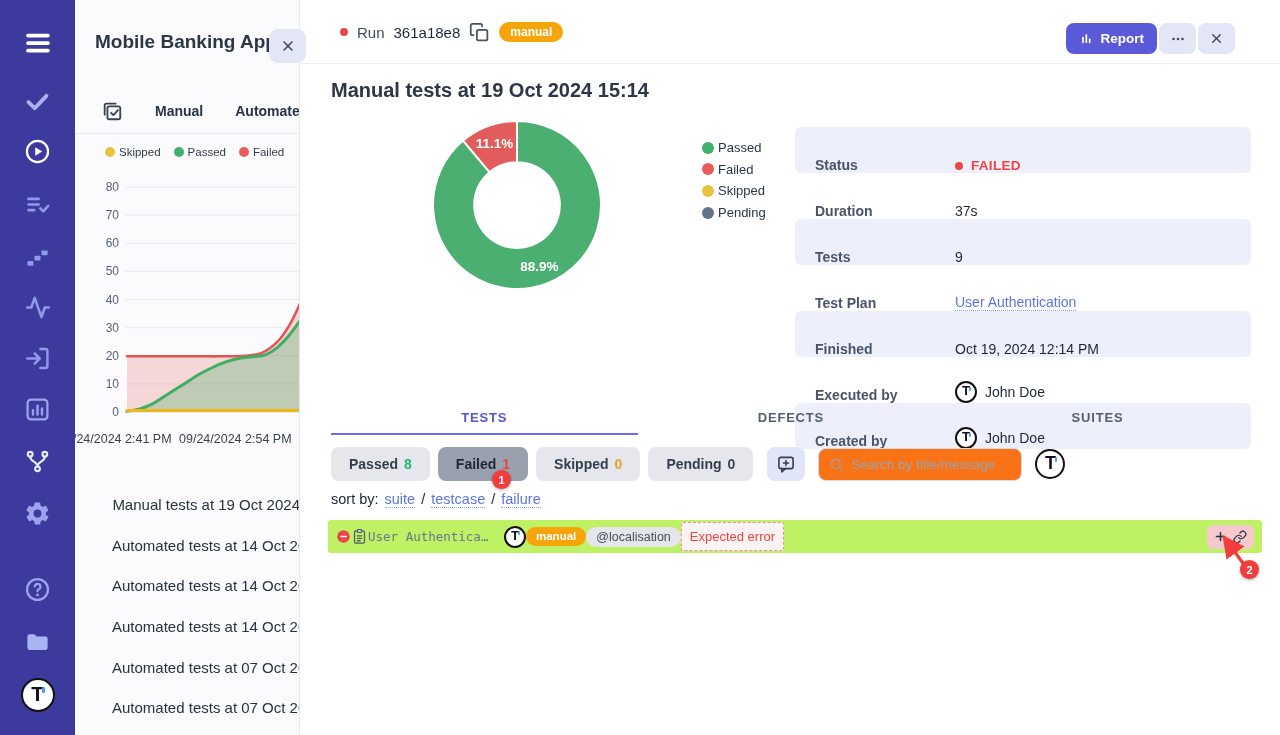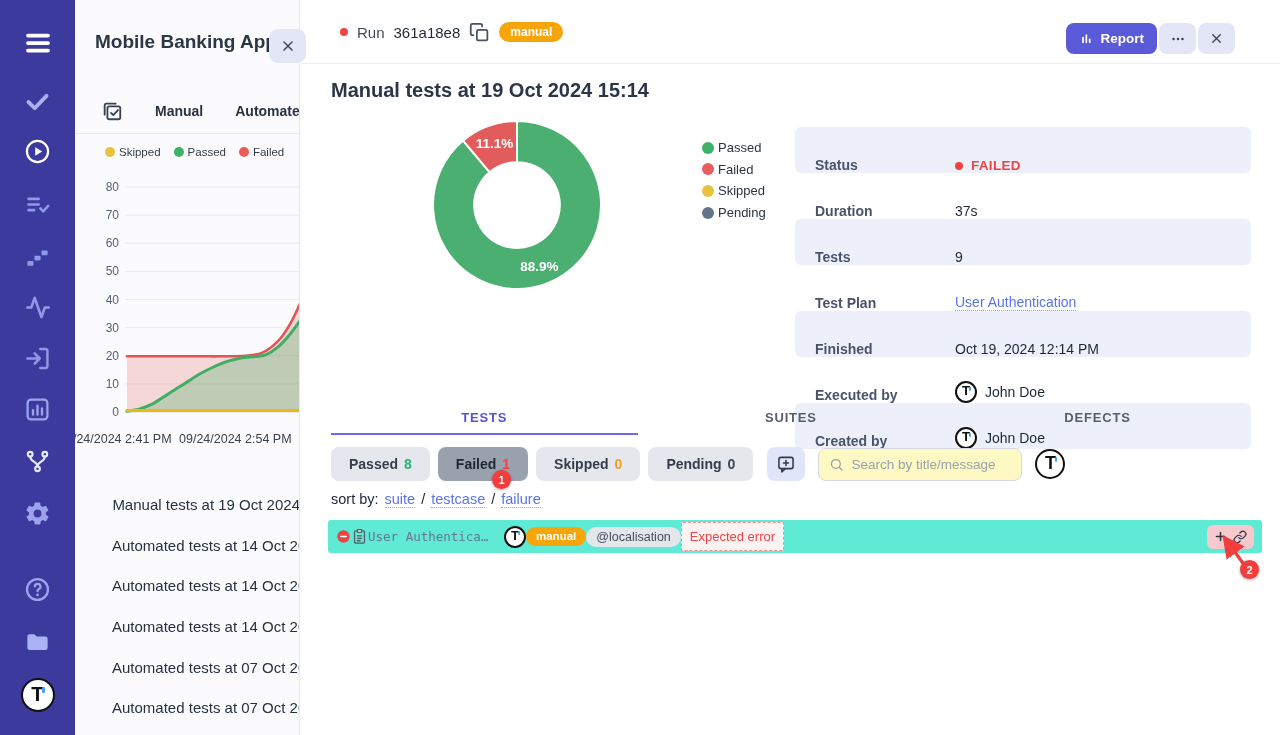--- a/index.html
+++ b/index.html
@@ -56,28 +56,28 @@
   .stat-link{color:#5b74e6;border-bottom:1px dotted #8ba0ef;cursor:pointer}
 
   #result-tabs{position:absolute;left:30px;top:404px;width:920px;height:31px;display:flex}
   .rtab{width:306.6px;text-align:center;font-size:13px;font-weight:bold;letter-spacing:.8px;color:#555f6e;cursor:pointer;padding-top:6px;height:31px}
   .rtab.active{color:#5554d2;border-bottom:2.5px solid #6b6af0}
 
   #filters{position:absolute;left:30px;top:447px;height:34px;display:flex;align-items:center}
   .fbtn{height:34px;padding:0 18px;border:none;border-radius:8px;background:#e5e7ec;color:#333d4d;font-weight:bold;font-size:14px;display:flex;align-items:center;gap:6px;margin-right:8px;position:relative;cursor:pointer;font-family:inherit}
   .fbtn.active{background:#99a1ae;color:#1c2634}
   #comment-btn{width:38px;height:34px;border:none;border-radius:8px;background:#e0e5f9;color:#333d4d;display:flex;align-items:center;justify-content:center;margin:0 13px 0 6px;cursor:pointer}
-  .search{width:204px;height:33px;border:1px solid #d5d9e2;border-radius:8px;background:#fef9c3;display:flex;align-items:center;gap:7px;padding:0 10px;margin-right:13px}
+  .search{width:204px;height:33px;border:1px solid #d5d9e2;border-radius:8px;background:#f97316;display:flex;align-items:center;gap:7px;padding:0 10px;margin-right:13px}
   .search input{border:none;outline:none;flex:1;font-size:13.5px;color:#333;font-family:inherit;background:transparent;min-width:0}
   .search input::placeholder{color:#9aa3af}
 
   #sort-row{position:absolute;left:30px;top:491px;font-size:14.5px;color:#1b2433;display:flex;gap:6px;align-items:baseline}
   #sort-row .slink{color:#5b74e6;border-bottom:1px dotted #8ba0ef;cursor:pointer}
 
-  #test-row{position:absolute;left:27px;top:520px;width:934px;height:33px;background:#5eead4;border-radius:3px;display:flex;align-items:center;padding:0 8px;cursor:pointer}
+  #test-row{position:absolute;left:27px;top:520px;width:934px;height:33px;background:#bef264;border-radius:3px;display:flex;align-items:center;padding:0 8px;cursor:pointer}
   .suite{font-family:"DejaVu Sans Mono",monospace;font-size:12.5px;color:#68788c;width:136px;overflow:hidden;white-space:nowrap;flex:none}
   .ttl{font-size:14.5px;font-weight:bold;color:#131c2b;white-space:nowrap}
   .badge-orange.sm{font-size:11.5px;padding:2.5px 10px}
   .tag-pill{background:#e3e6ea;color:#444e5e;font-size:12.5px;border-radius:10px;padding:3px 10px;white-space:nowrap}
   .err-badge{color:#ef4444;font-size:13px;border:1.5px dashed #ef8f8f;background:#fbf2f3;padding:6px 8px;border-radius:2px;white-space:nowrap}
   .row-actions{margin-left:auto;background:#f5c9ce;border-radius:6px;height:24px;display:flex;align-items:center;gap:6px;padding:0 7px;color:#2a3340}
 
   
   .logo-av{border-radius:50%;background:#fff;border:2px solid #111;display:inline-flex;align-items:center;justify-content:center;font-weight:bold;color:#111;position:relative;flex:none}
   .logo-av b{font-size:60%;line-height:1;transform:translateY(-4%)}
@@ -442,22 +442,22 @@
               <b>T</b>
               <i></i>
             </span>
             <span>John Doe</span>
           </span>
         </div>
       </div>
 
     <div id="result-tabs">
         <div class="rtab active">TESTS</div>
+        <div class="rtab">DEFECTS</div>
         <div class="rtab">SUITES</div>
-        <div class="rtab">DEFECTS</div>
       </div>
 
     <div id="filters">
       <span id="filter-btns" style="display:flex">
           <button class="fbtn">
             <span>Passed</span>
             <span style="color: rgb(34, 181, 115);">8</span>
           </button>
           <button class="fbtn active">
             <span>Failed</span>

